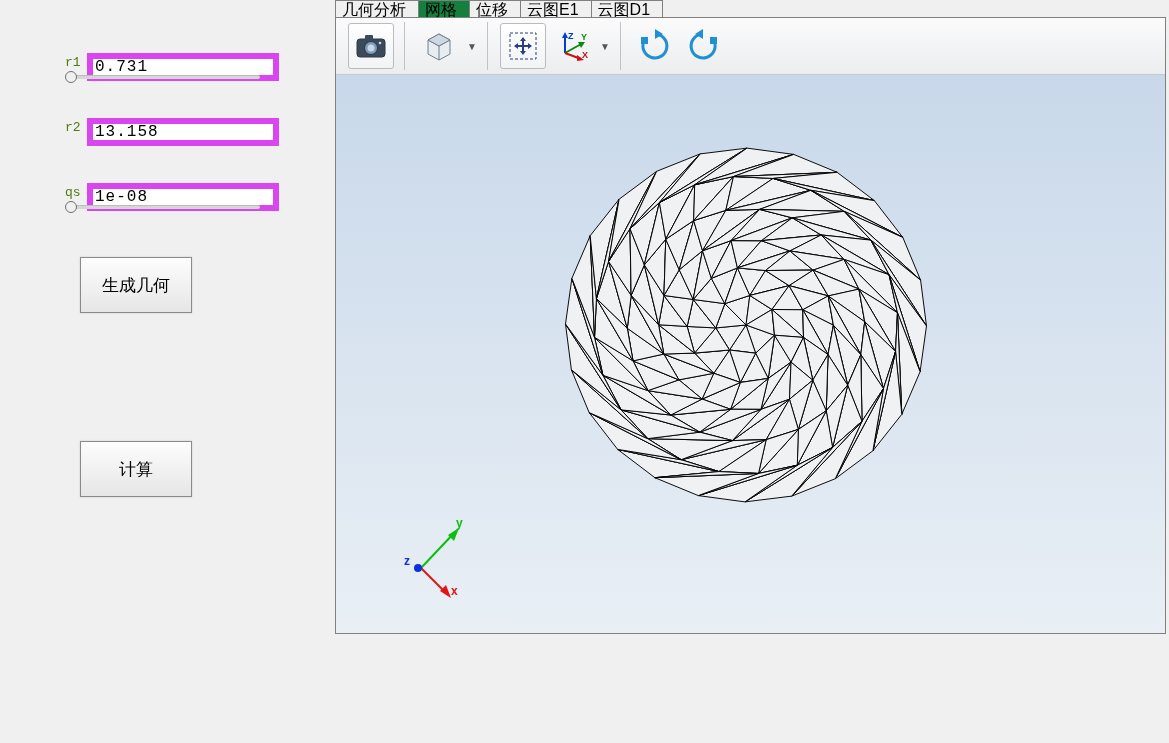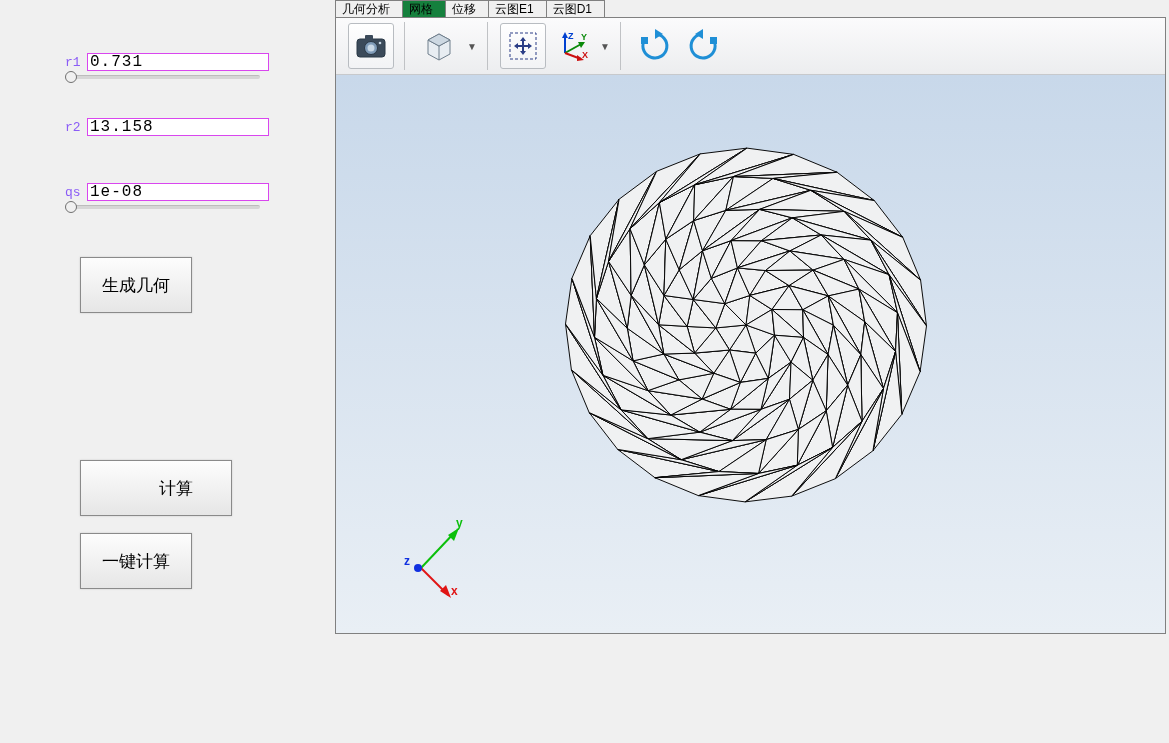--- a/index.html
+++ b/index.html
@@ -29,29 +29,29 @@
     position: absolute;
     left: 65px;
     width: 210px;
   }
   .param-label {
     position: absolute;
     left: 0;
     top: 0;
     font-family: "Courier New", monospace;
     font-size: 13px;
-    color: #8b5cf6;
+    color: #4d7c0f;
   }
   .param-input {
     position: absolute;
     left: 22px;
     top: -2px;
     width: 176px;
     height: 16px;
-    border: 1px solid #d946ef;
+    border: 6px solid #d946ef;
     background: #fff;
     font-family: "Courier New", monospace;
     font-size: 16px;
     padding: 0 2px;
     line-height: 12px;
     letter-spacing: 1px;
   }
   .param-slider {
     position: absolute;
     left: 0;
@@ -94,21 +94,21 @@
     cursor: pointer;
   }
   
   .tabs {
     position: absolute;
     left: 335px;
     top: 0;
     height: 17px;
     display: flex;
     gap: 0;
-    font-size: 12px;
+    font-size: 16px;
   }
   .tab {
     padding: 0 12px 0 6px;
     height: 17px;
     line-height: 17px;
     border: 1px solid #808080;
     border-bottom: none;
     background: #f0f0f0;
     margin-right: -1px;
     cursor: pointer;
@@ -226,25 +226,22 @@
       <input class="param-input" value="1e-08" style="">
       <div class="param-slider">
         <div class="slider-track"></div>
         <div class="slider-thumb" style="left:0px;"></div>
       </div>
     </div>
 
     <div class="action-btn" style="top:257px;justify-content:center;">
       <span>生成几何</span>
     </div>
-    <div class="action-btn" style="top:460px;padding-left:40px;">
+    <div class="action-btn" style="top:441px;">
       <span>计算</span>
-    </div>
-    <div class="action-btn" style="top:533px;">
-      <span>一键计算</span>
     </div>
   </div>
 
   <div class="tabs">
     <div class="tab">几何分析</div>
     <div class="tab active">网格</div>
     <div class="tab">位移</div>
     <div class="tab">云图E1</div>
     <div class="tab">云图D1</div>
   </div>

